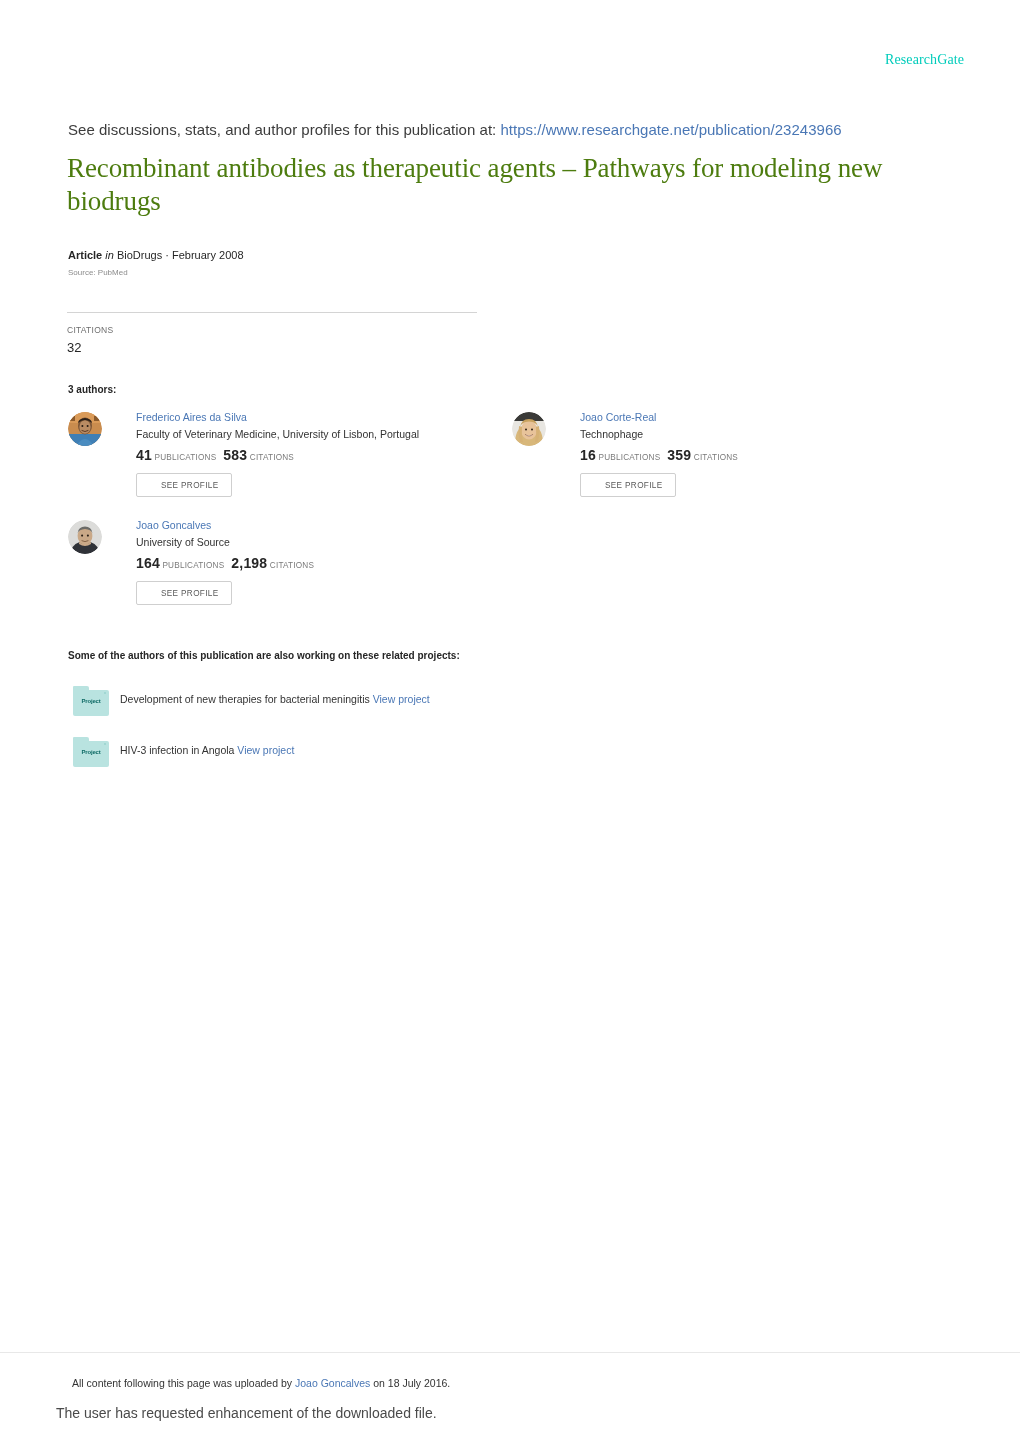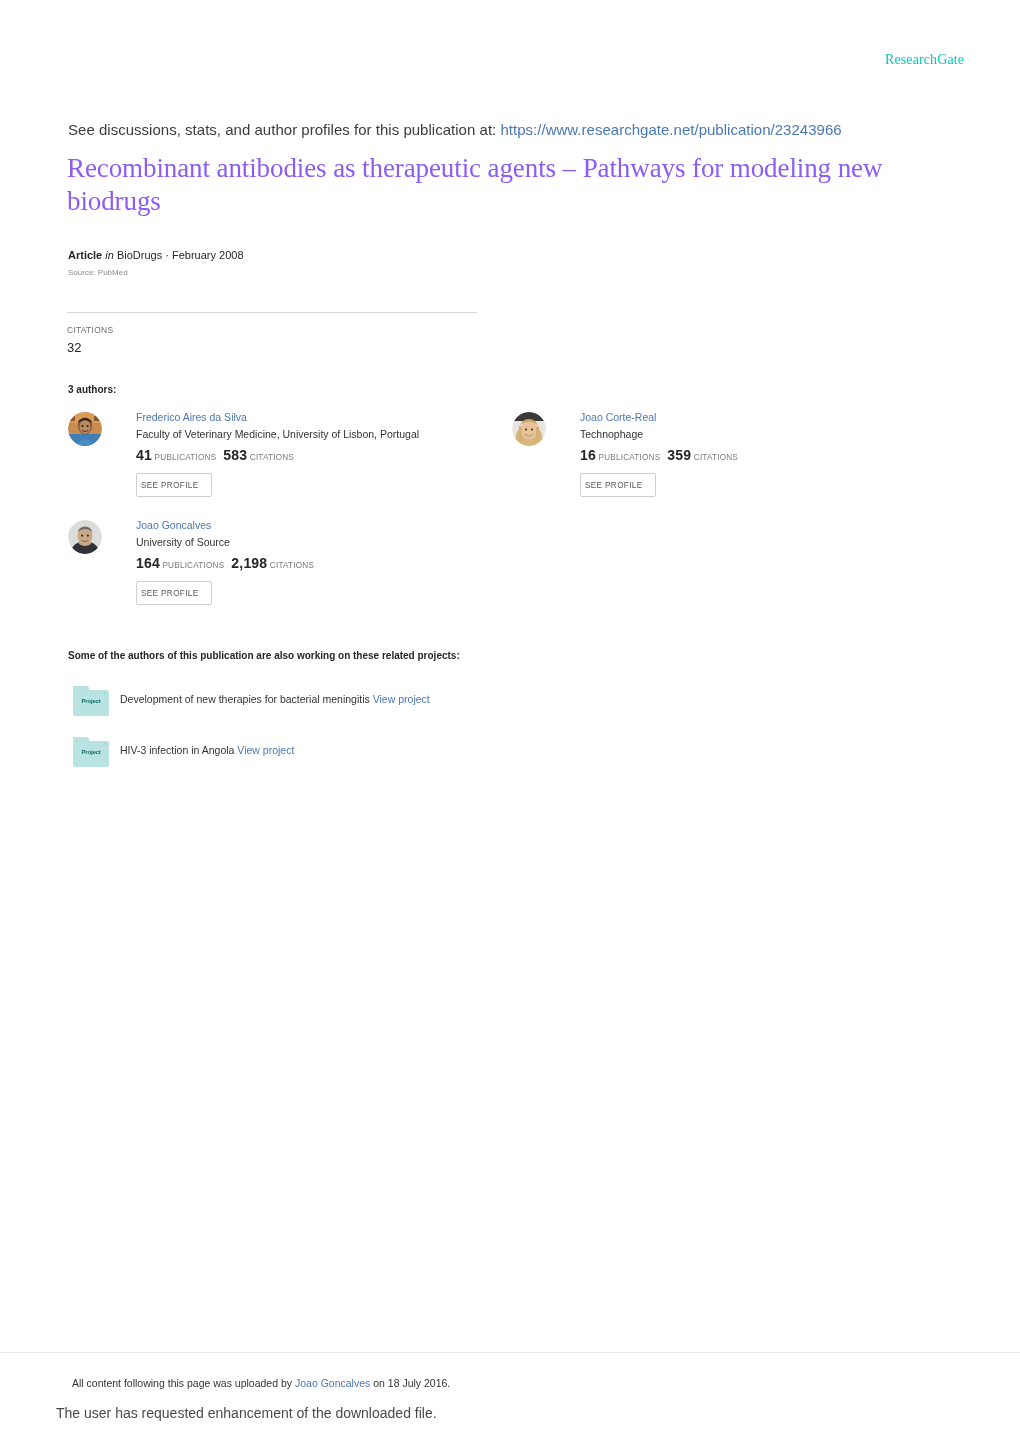--- a/index.html
+++ b/index.html
@@ -52,21 +52,21 @@
   
   .title {
     position: absolute;
     left: 67px;
     top: 152px;
     width: 880px;
     font-family: "Liberation Serif", serif;
     font-size: 27px;
     line-height: 33px;
     font-weight: 400;
-    color: #8b5cf6;
+    color: #4d7c0f;
     letter-spacing: -0.1px;
   }
 
   
   .art-meta {
     position: absolute;
     left: 68px;
     top: 249px;
     font-size: 11px;
     color: #262626;
@@ -152,21 +152,21 @@
     color: #7a7a7a;
     letter-spacing: 0.2px;
   }
   .a-stats b { color: #262626; font-size: 14px; }
   .a-stats .gap { display: inline-block; width: 7px; }
   .see-profile {
     margin-top: 10px;
     display: inline-block;
     border: 1px solid #cfcfcf;
     border-radius: 2px;
-    padding: 7px 12px 6px 4px;
+    padding: 7px 12px 6px 24px;
     font-size: 8.2px;
     color: #595959;
     letter-spacing: 0.35px;
     background: #fff;
     cursor: pointer;
   }
 
   
   .rel-head {
     position: absolute;

